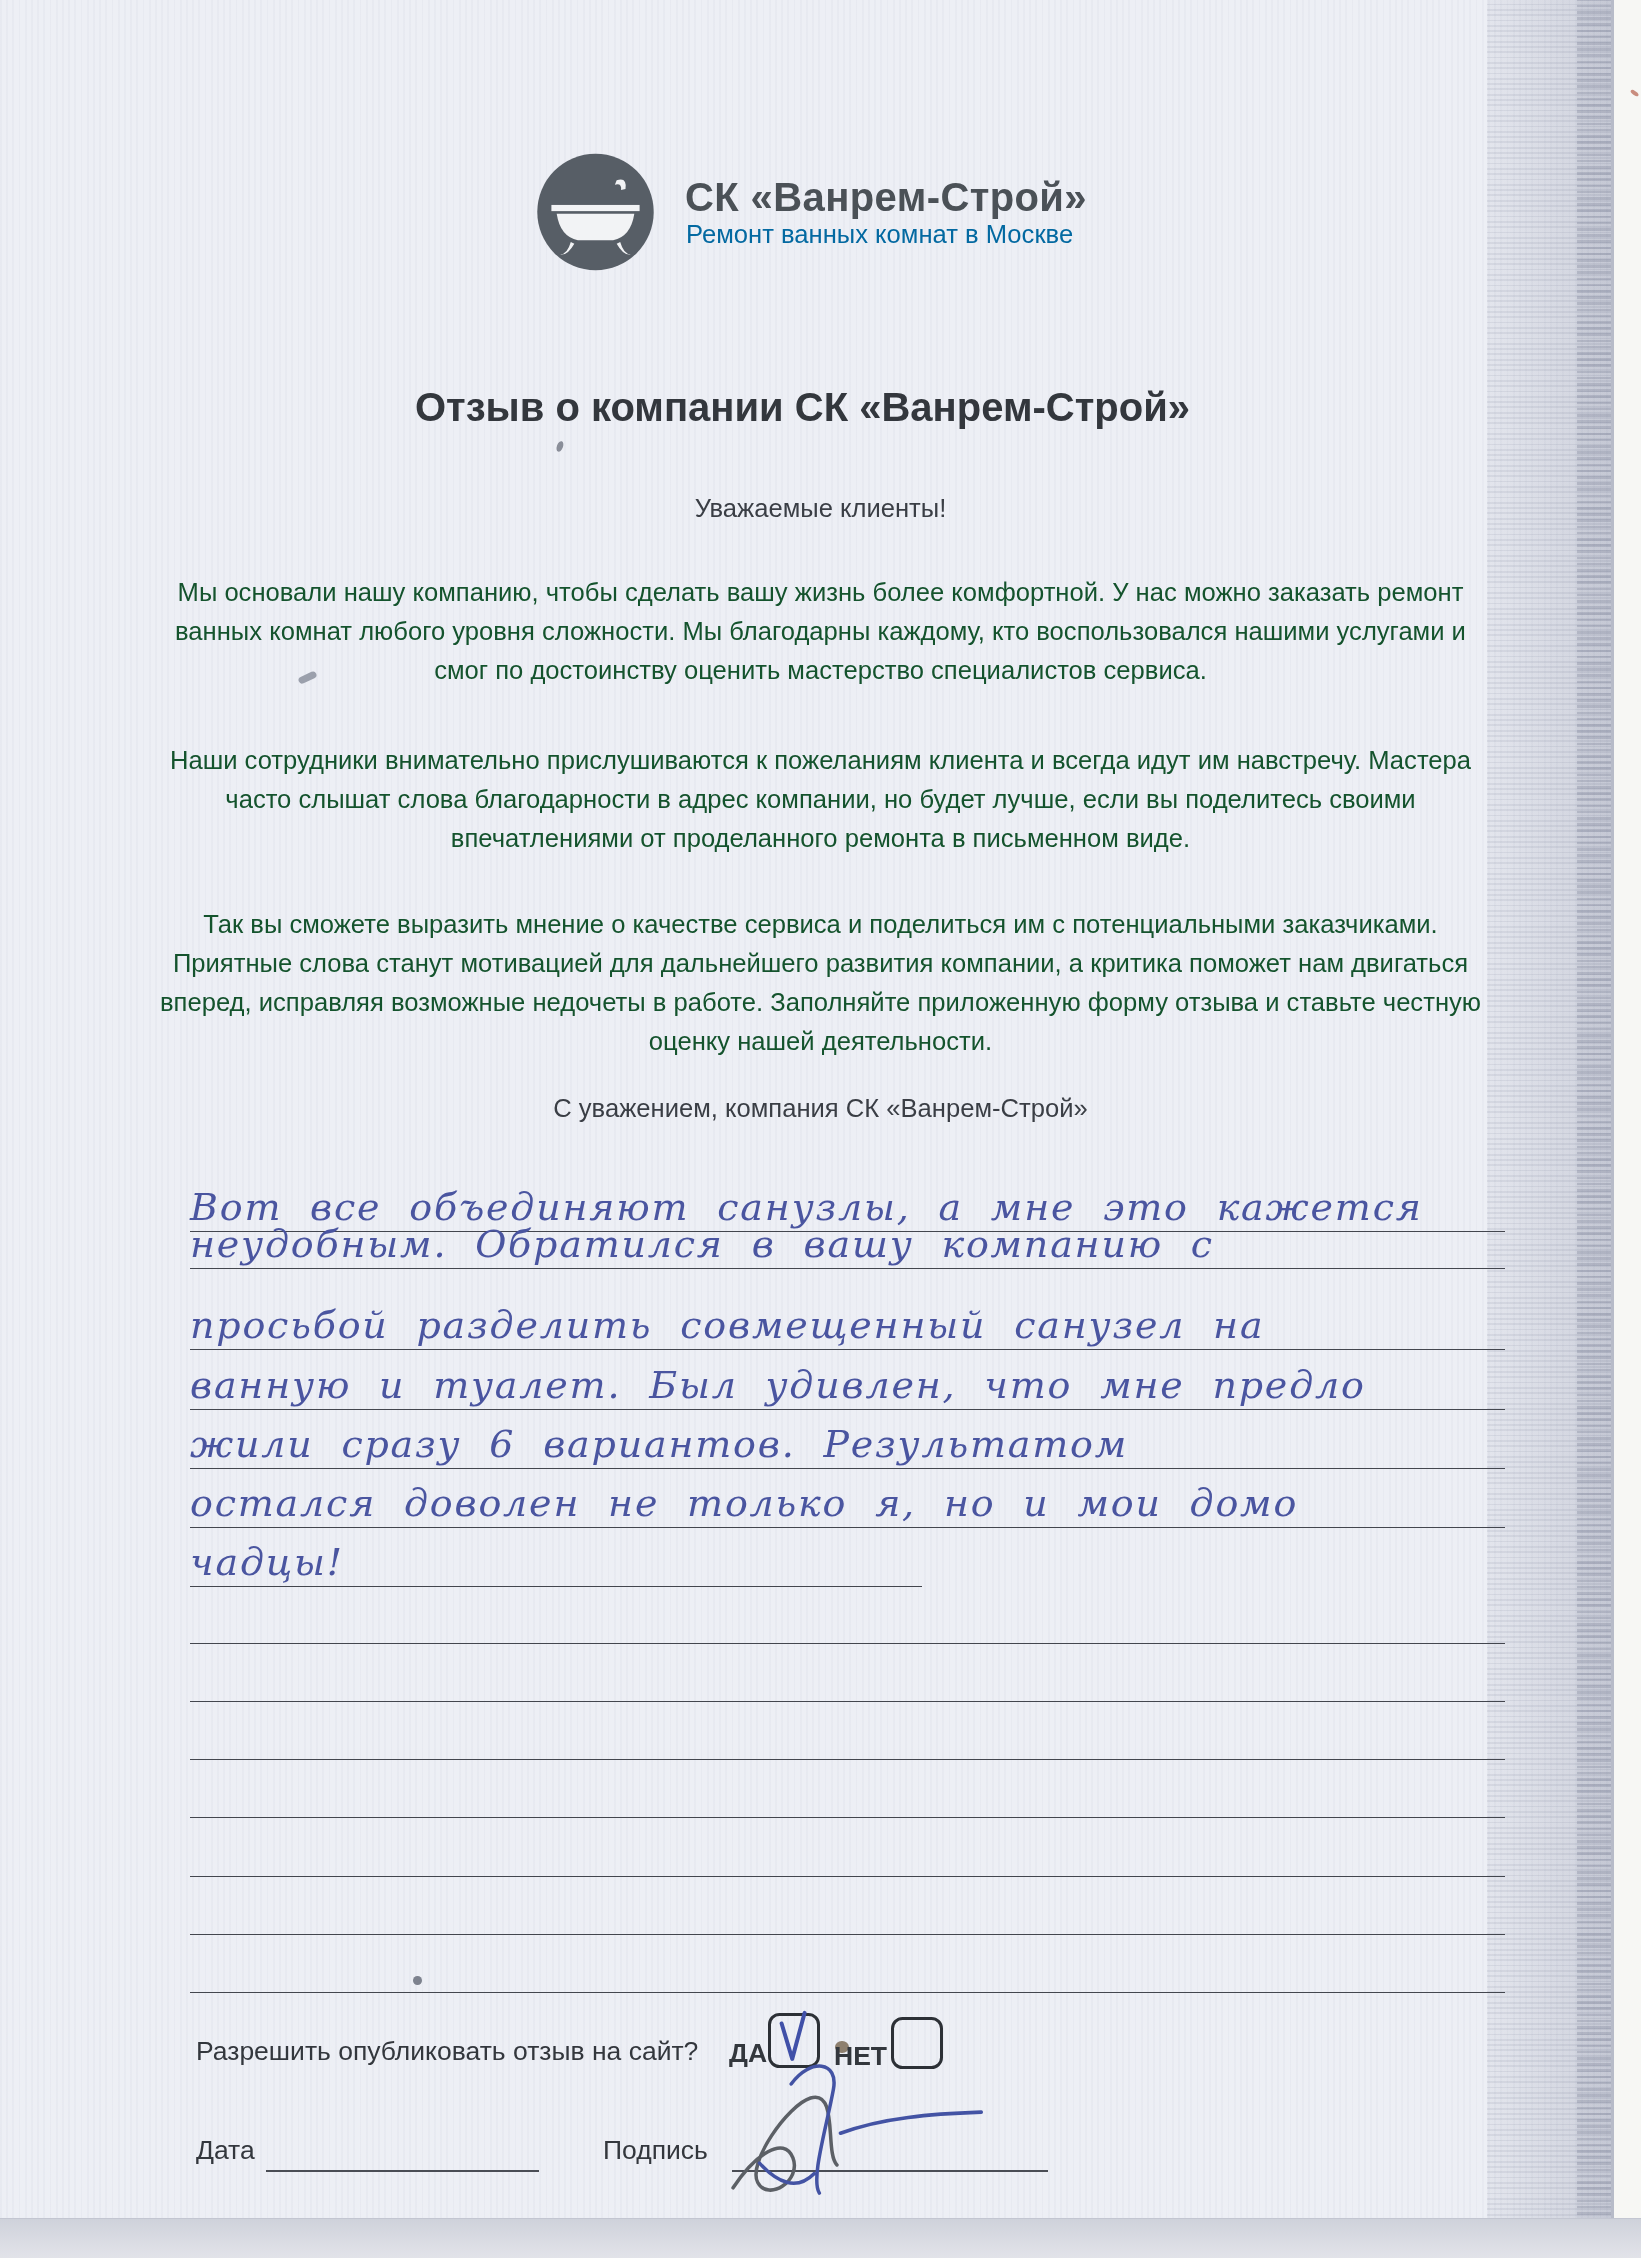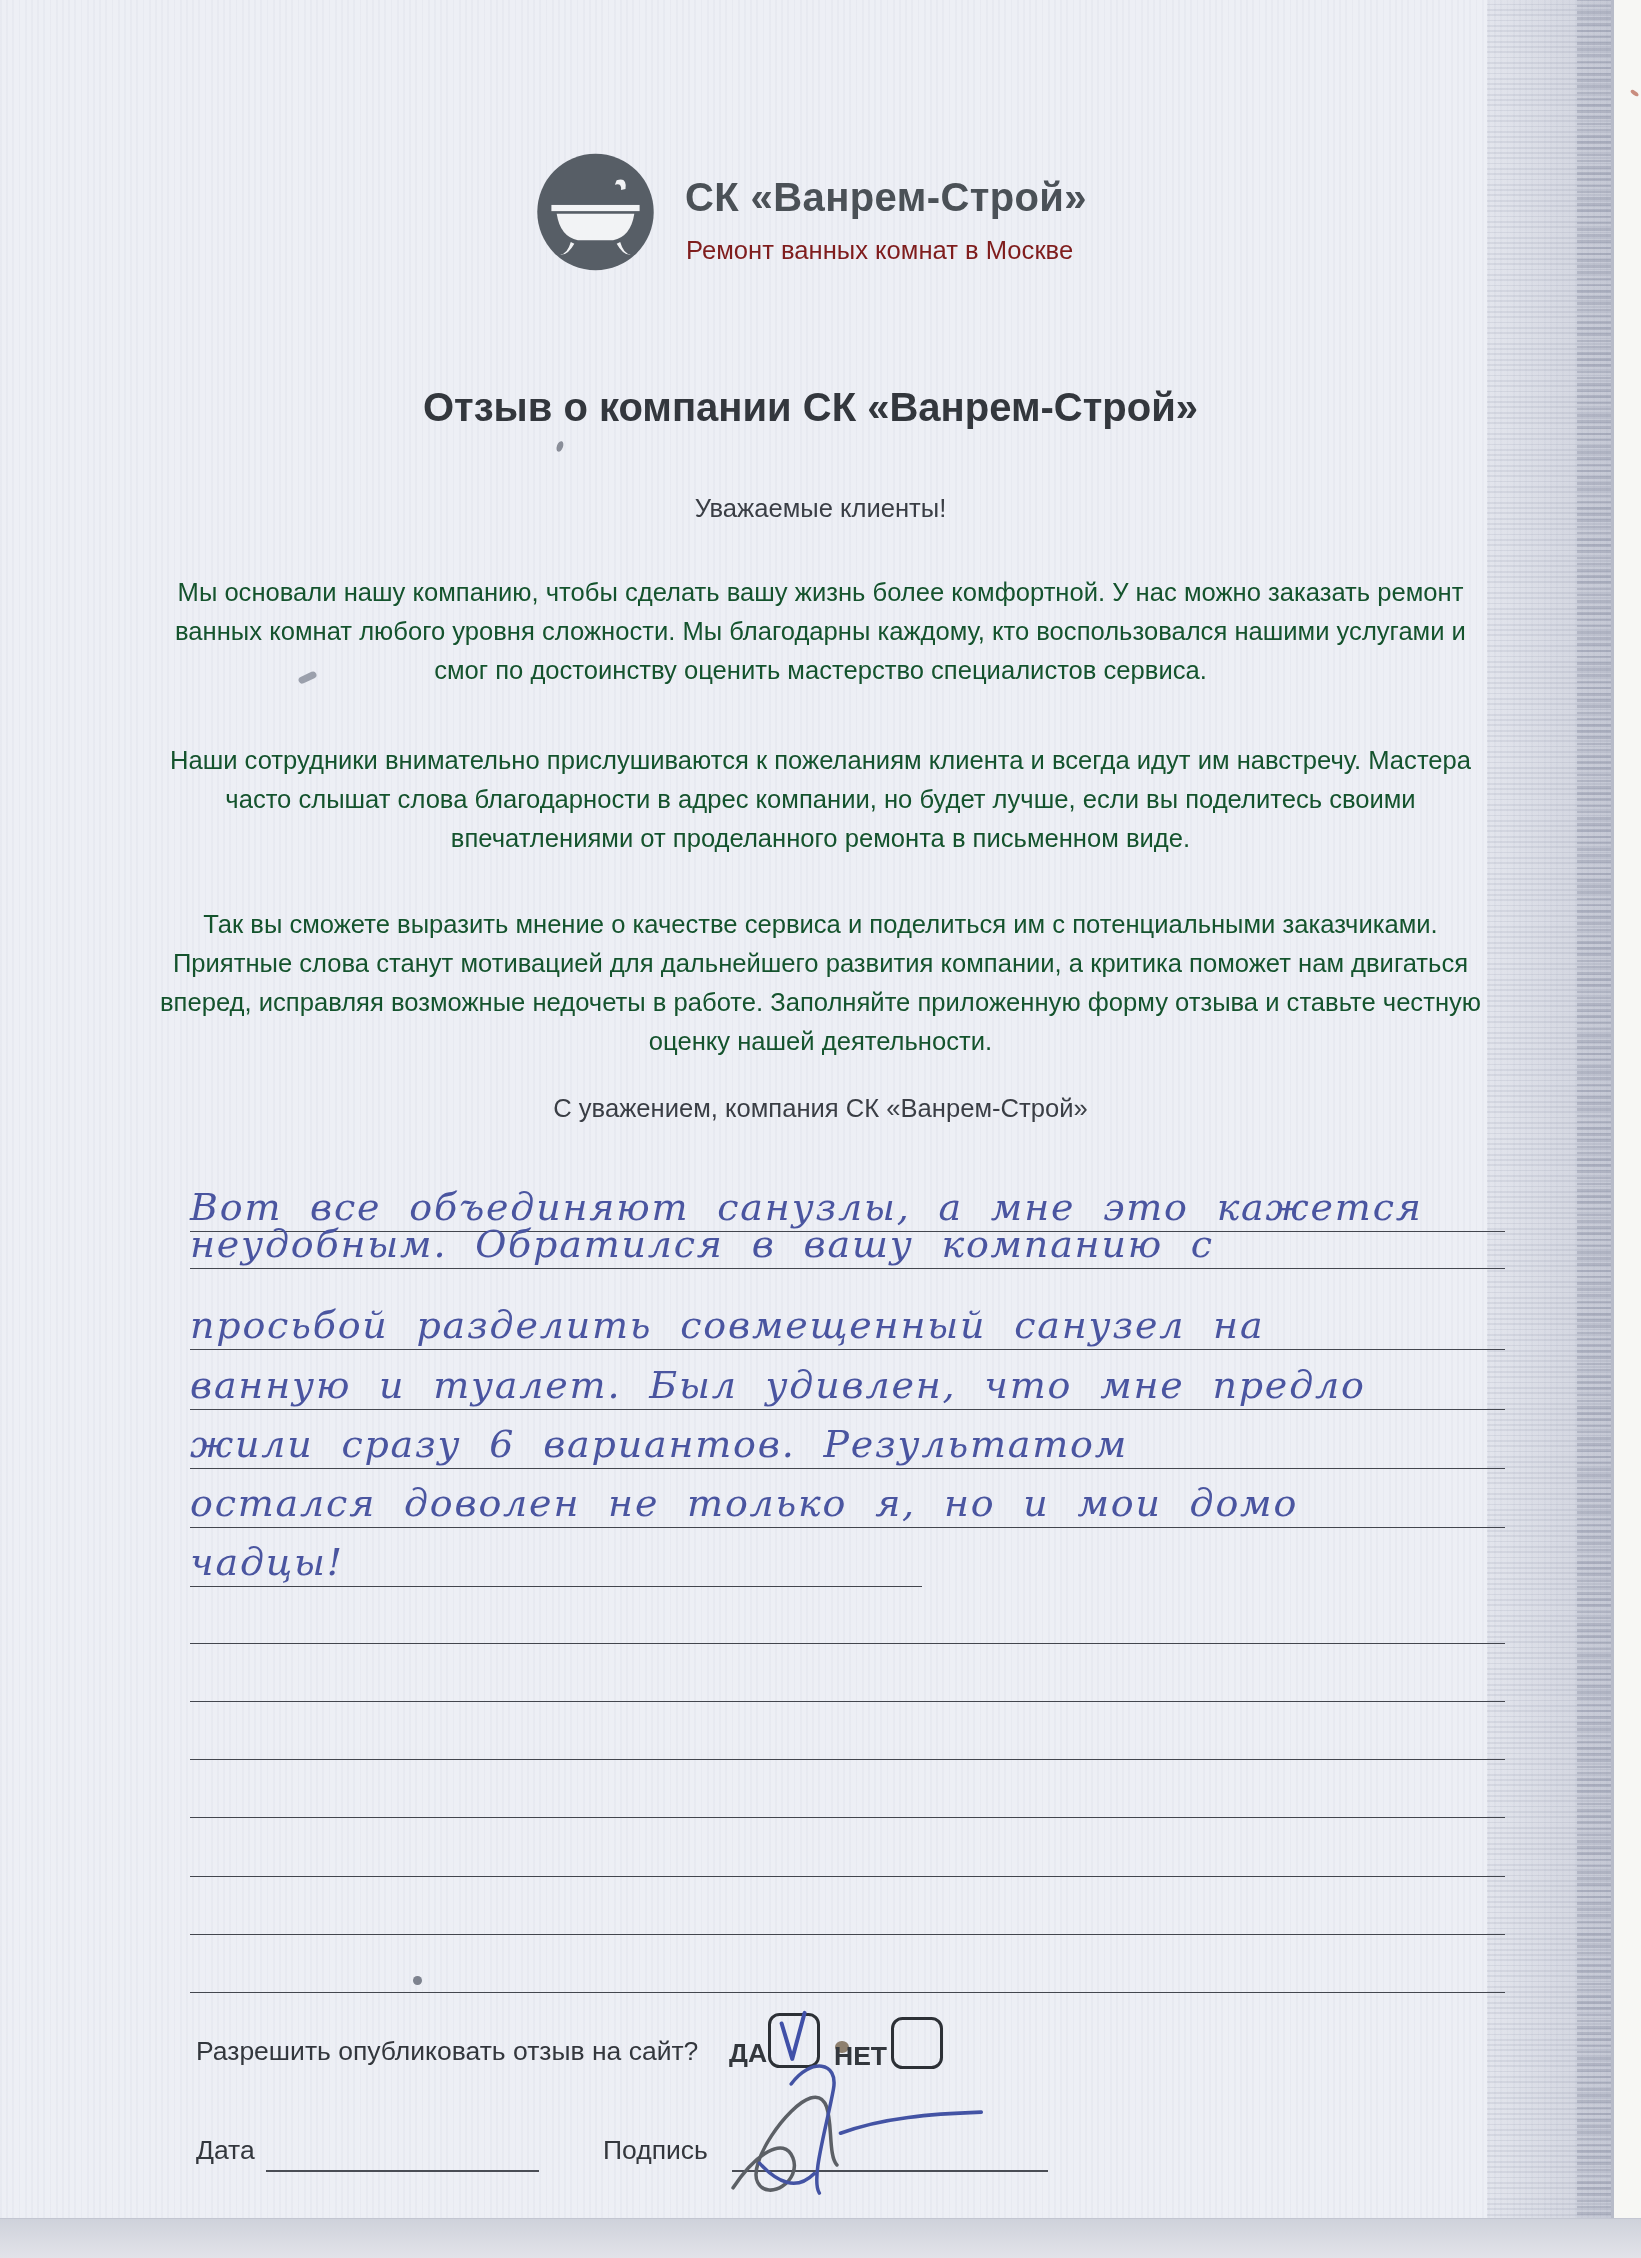--- a/index.html
+++ b/index.html
@@ -39,27 +39,27 @@
   }
   .speck{position:absolute;border-radius:50%;}
 
   
   .logo{position:absolute;left:532px;top:152px;width:127px;height:120px;}
   .brand-title{
     position:absolute;left:685px;top:175px;
     font-size:40px;font-weight:bold;color:#4b5157;letter-spacing:0.4px;
   }
   .brand-subtitle{
-    position:absolute;left:686px;top:236px;
-    font-size:25.6px;color:#7f1d1d;
+    position:absolute;left:686px;top:220px;
+    font-size:25.6px;color:#0369a1;
   }
 
   
   .form-title{
-    position:absolute;left:149px;top:385px;width:1323px;
+    position:absolute;left:141px;top:385px;width:1323px;
     text-align:center;font-size:40px;font-weight:bold;color:#33373d;
   }
   .salutation{
     position:absolute;left:159px;top:470px;width:1323px;
     text-align:center;font-size:25.6px;color:#3a3e45;margin-top:24px;
   }
   .para{
     position:absolute;left:159px;width:1323px;
     text-align:center;font-size:25.6px;line-height:39px;color:#14532d;
   }

